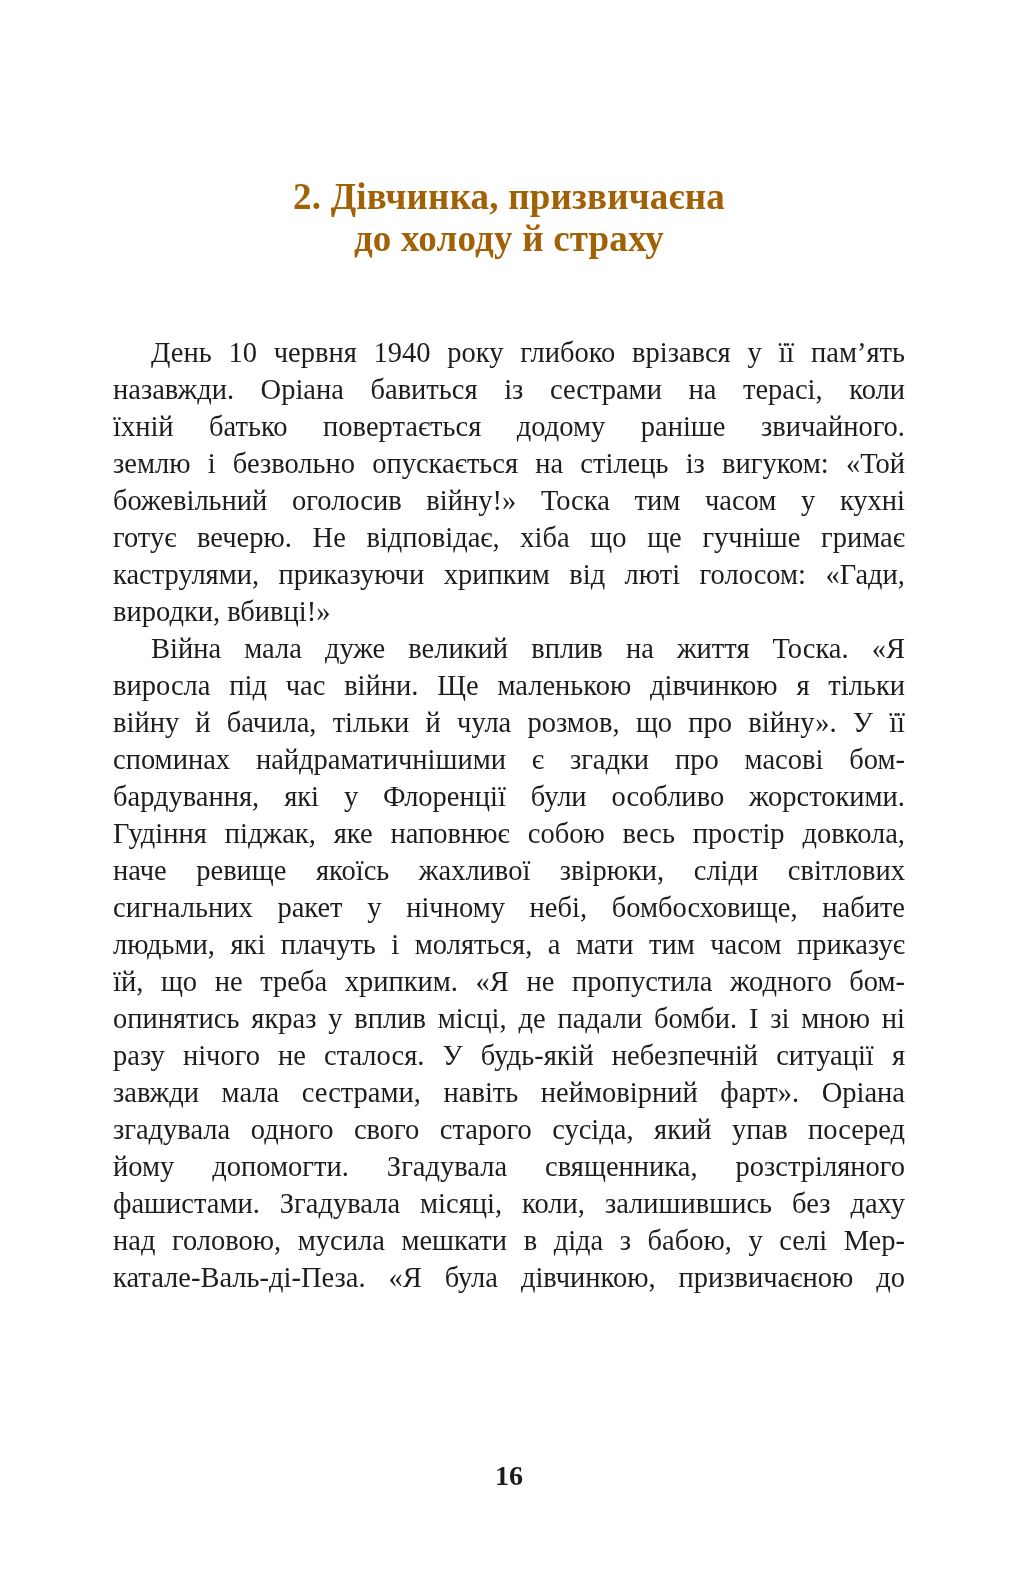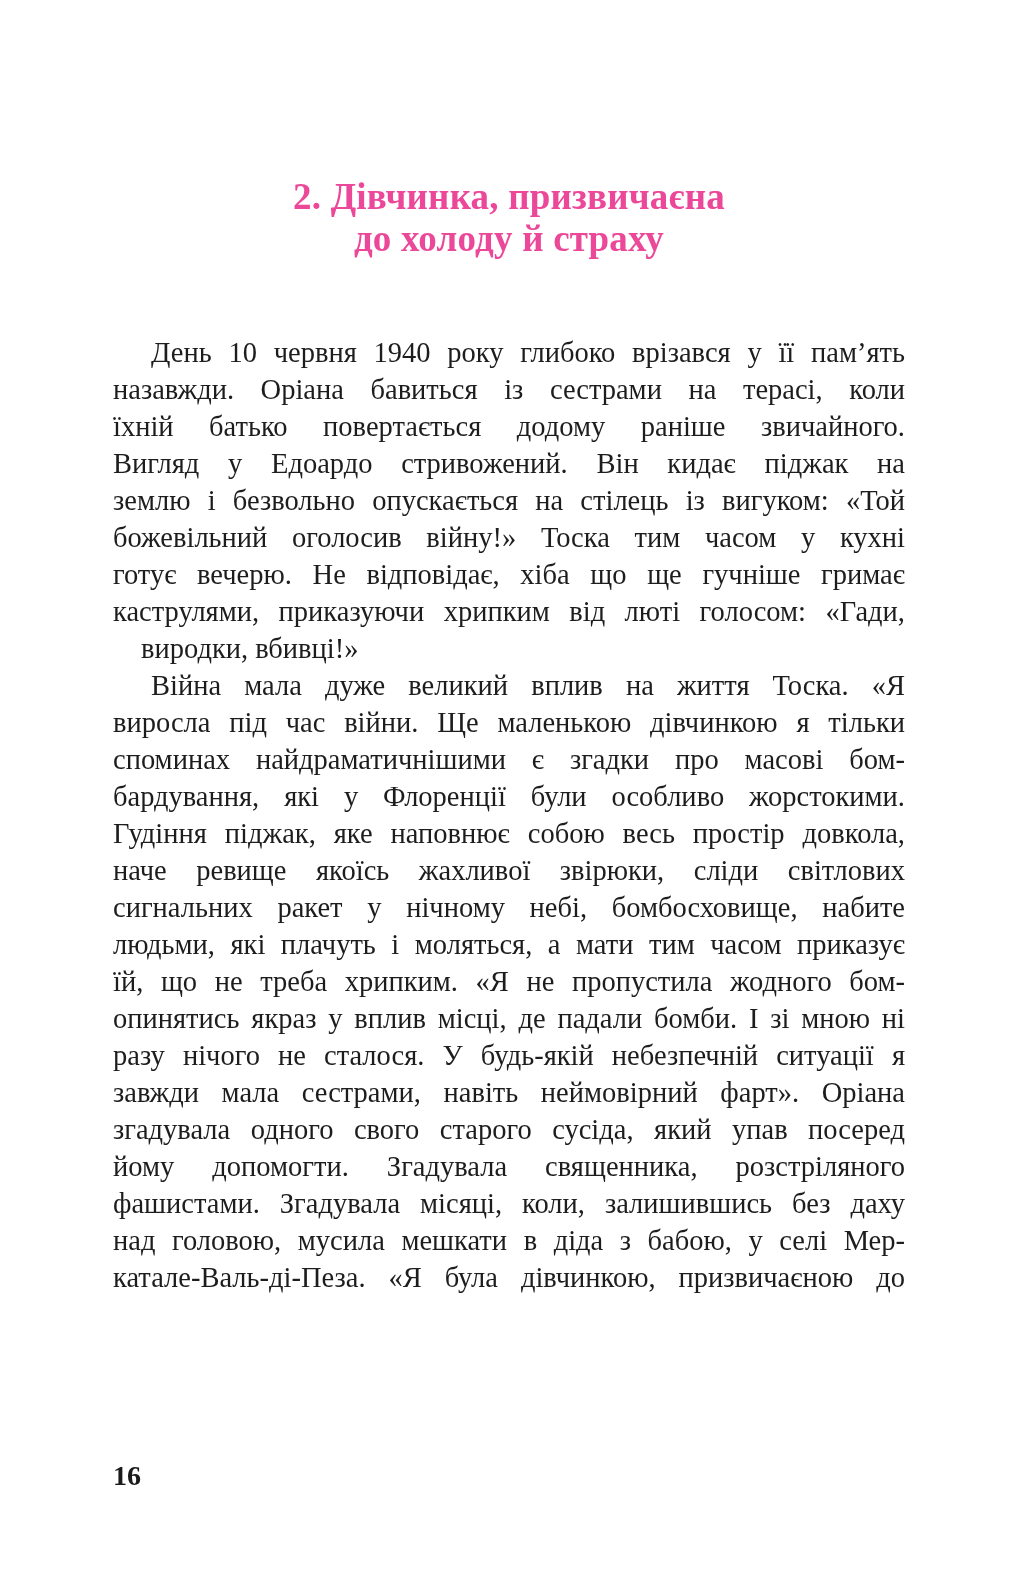--- a/index.html
+++ b/index.html
@@ -23,21 +23,21 @@
   .chapter-title {
     position: absolute;
     left: 113px;
     width: 792px;
     top: 176px;
     text-align: center;
     font-weight: bold;
     font-size: 37px;
     line-height: 42px;
     letter-spacing: 0.2px;
-    color: #ec4899;
+    color: #a16207;
   }
   .text-block {
     position: absolute;
     left: 113px;
     width: 792px;
     top: 334px;
     font-size: 28.5px;
     line-height: 37px;
     color: #1d1d1d;
   }
@@ -46,28 +46,27 @@
     text-align-last: justify;
     white-space: normal;
     height: 37px;
   }
   .text-line.first {
     text-indent: 38px;
   }
   .text-line.short-last {
     text-align: center;
     text-align-last: left;
-    margin-left: 28px;
   }
   .page-number {
     position: absolute;
     left: 113px;
     width: 792px;
     top: 1460px;
-    text-align: left;
+    text-align: center;
     font-weight: bold;
     font-size: 28px;
     color: #1b1b1b;
   }
 </style>
 </head>
 <body>
 
 <div class="page">
 
@@ -75,31 +74,31 @@
     <div>2. Дівчинка, призвичаєна</div>
     <div>до холоду й страху</div>
   </div>
 
   <div class="text-block">
 
     <div>
       <div class="text-line first">День 10 червня 1940 року глибоко врізався у її пам’ять</div>
       <div class="text-line">назавжди. Оріана бавиться із сестрами на терасі, коли</div>
       <div class="text-line">їхній батько повертається додому раніше звичайного.</div>
-      <div class="text-line">Вигляд у Едоардо стривожений. Він кидає піджак на</div>
       <div class="text-line">землю і безвольно опускається на стілець із вигуком: «Той</div>
       <div class="text-line">божевільний оголосив війну!» Тоска тим часом у кухні</div>
       <div class="text-line">готує вечерю. Не відповідає, хіба що ще гучніше гримає</div>
       <div class="text-line">каструлями, приказуючи хрипким від люті голосом: «Гади,</div>
       <div class="text-line short-last">виродки, вбивці!»</div>
     </div>
 
     <div>
       <div class="text-line first">Війна мала дуже великий вплив на життя Тоска. «Я</div>
       <div class="text-line">виросла під час війни. Ще маленькою дівчинкою я тільки</div>
+      <div class="text-line">війну й бачила, тільки й чула розмов, що про війну». У її</div>
       <div class="text-line">споминах найдраматичнішими є згадки про масові бом-</div>
       <div class="text-line">бардування, які у Флоренції були особливо жорстокими.</div>
       <div class="text-line">Гудіння піджак, яке наповнює собою весь простір довкола,</div>
       <div class="text-line">наче ревище якоїсь жахливої звірюки, сліди світлових</div>
       <div class="text-line">сигнальних ракет у нічному небі, бомбосховище, набите</div>
       <div class="text-line">людьми, які плачуть і моляться, а мати тим часом приказує</div>
       <div class="text-line">їй, що не треба хрипким. «Я не пропустила жодного бом-</div>
       <div class="text-line">опинятись якраз у вплив місці, де падали бомби. І зі мною ні</div>
       <div class="text-line">разу нічого не сталося. У будь-якій небезпечній ситуації я</div>
       <div class="text-line">завжди мала сестрами, навіть неймовірний фарт». Оріана</div>

